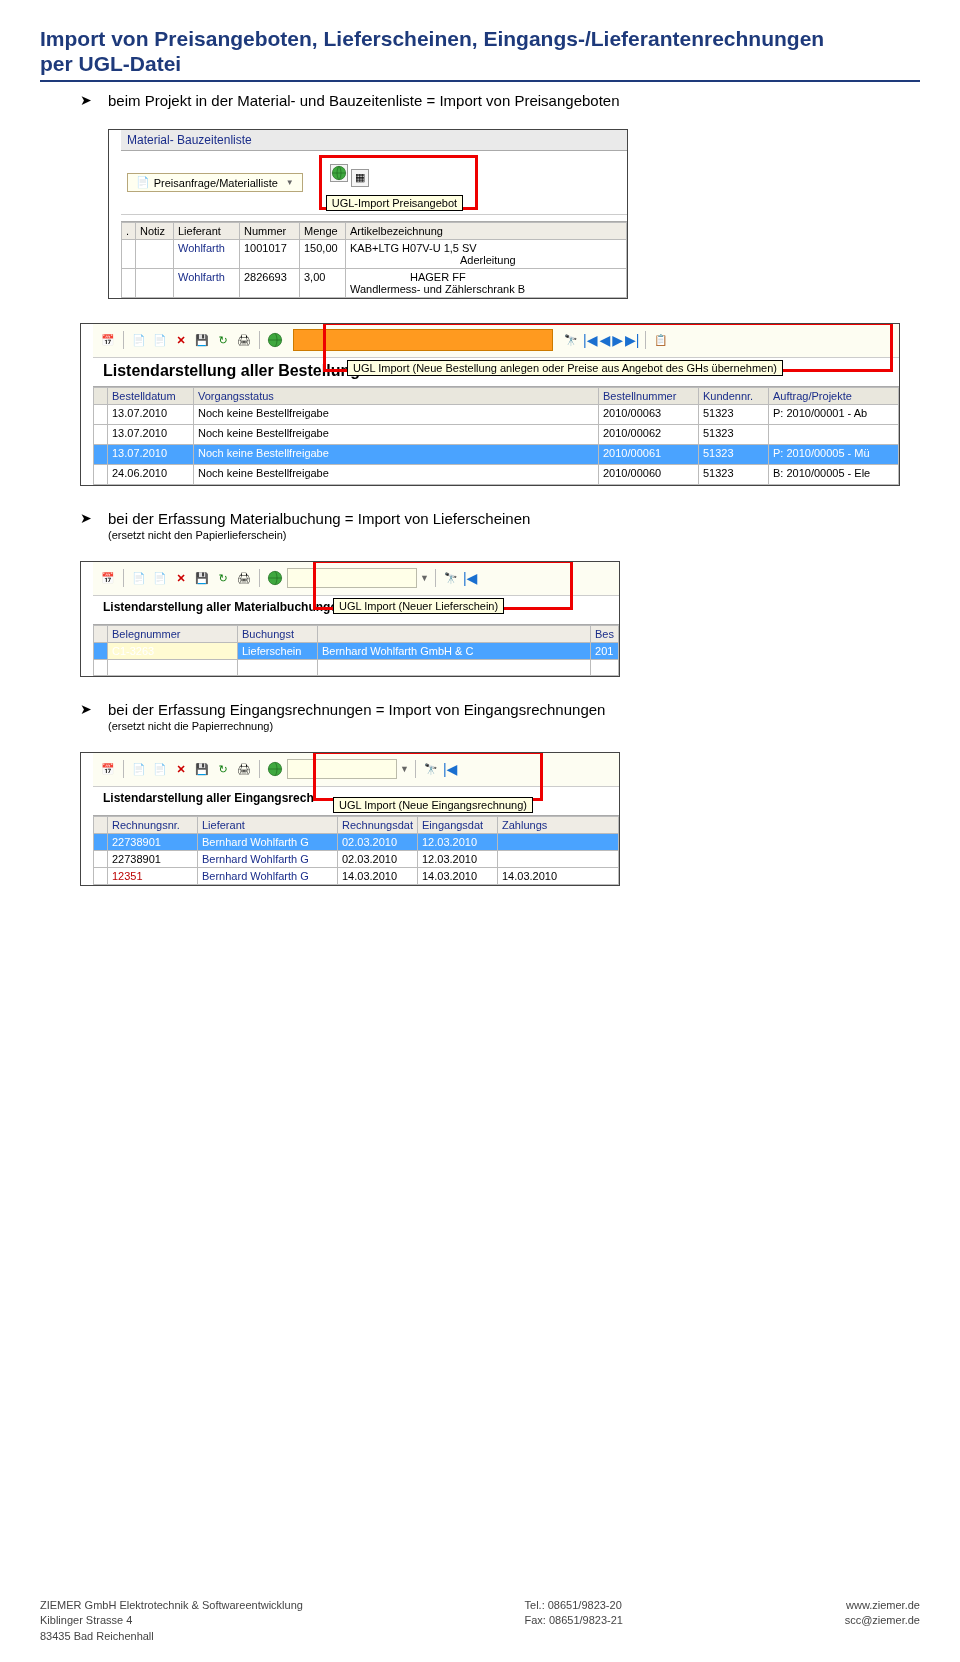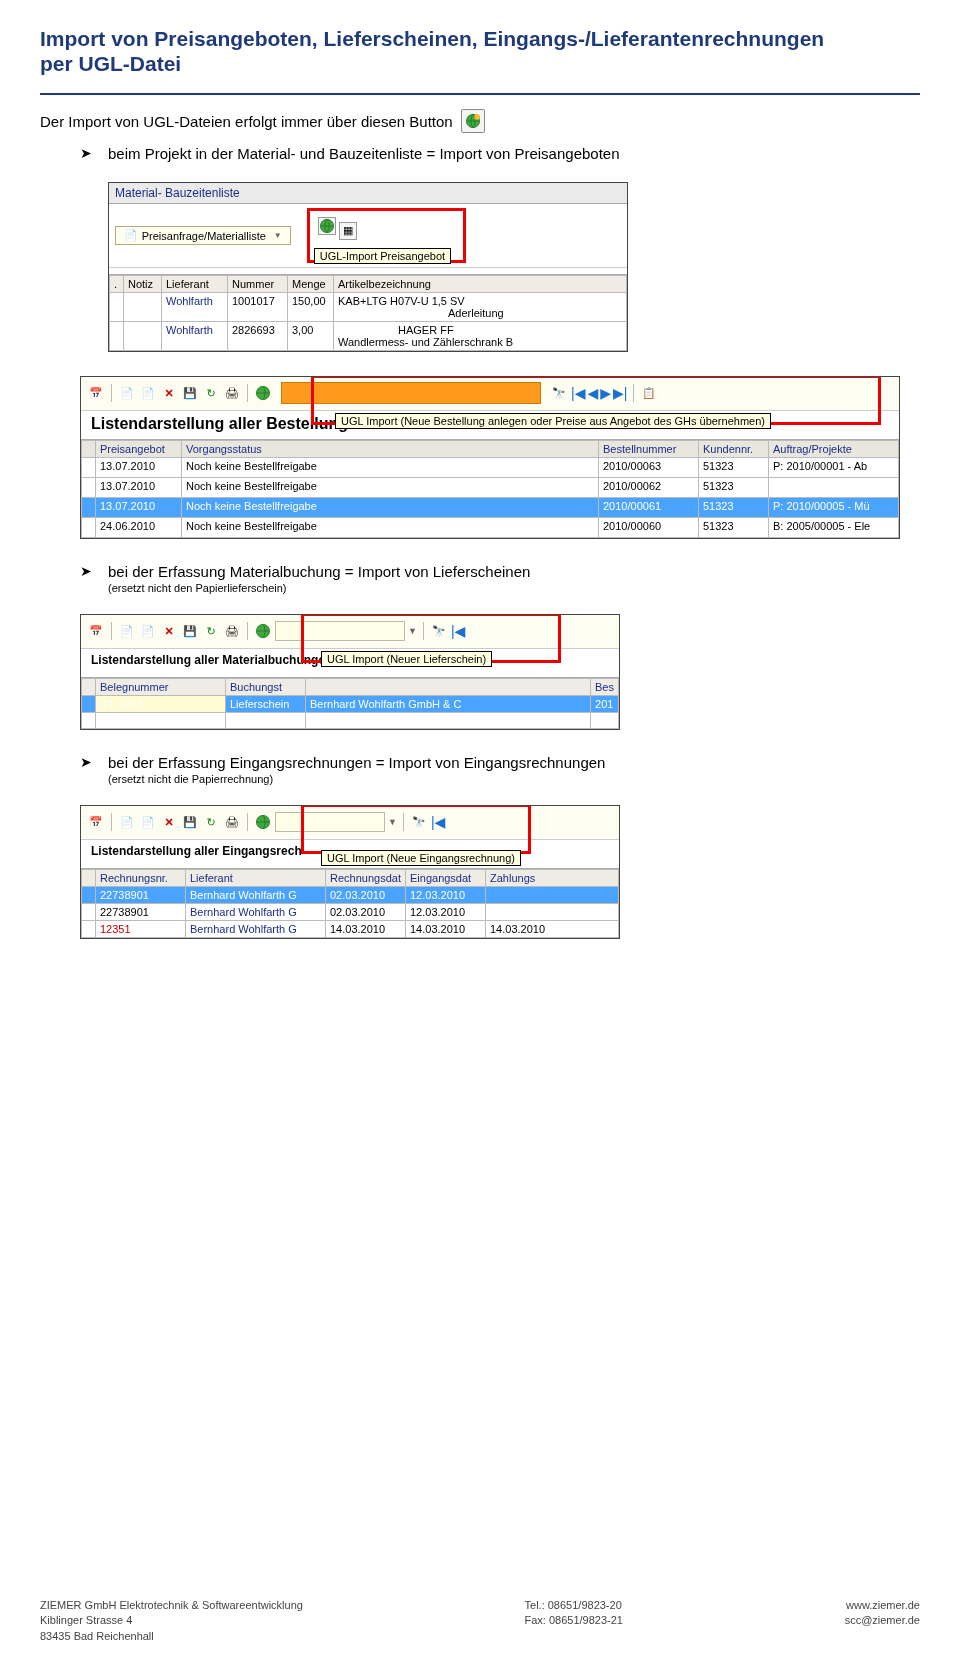--- a/index.html
+++ b/index.html
@@ -11,21 +11,21 @@
     color: #000;
   }
   .page { padding: 26px 40px 20px 40px; position: relative; min-height: 1662px; }
   h1 {
     color: #1e3a7b;
     font-size: 21px;
     font-weight: bold;
     margin: 0 0 6px 0;
     line-height: 1.2;
     border-bottom: 2px solid #1e3a7b;
-    padding-bottom: 17px;
+    padding-bottom: 4px;
   }
   .intro {
     margin: 14px 0 12px 0;
     font-size: 15px;
     display: flex;
     align-items: center;
     gap: 8px;
   }
   .globe-btn {
     width: 24px; height: 24px; border: 1px solid #888; background: #f5f5f5;
@@ -51,20 +51,21 @@
     font-size: 14px;
     color: #000;
   }
   .subnote { font-size: 11px; display: block; margin-top: 2px; }
   .shot {
     border: 1px solid #444;
     margin: 12px 0 24px 68px;
     background: #fff;
     font-size: 12px;
     overflow: hidden;
+    padding-left: 12px;
   }
   .shot.shot1 { width: 520px; }
   .shot.shot2 { width: 820px; margin-left: 40px; }
   .shot.shot3 { width: 540px; margin-left: 40px; }
   .shot.shot4 { width: 540px; margin-left: 40px; }
 
   
   .s1-header { background: #eaeaea; border-bottom: 1px solid #aaa; padding: 3px 6px; font-size: 12px; }
   .s1-toolbar { background: #fff; border-bottom: 1px solid #ccc; padding: 4px 6px; display: flex; align-items: center; gap: 6px; }
   .btn { border: 1px solid #b7a77a; background: #fffff0; padding: 2px 8px; font-size: 11px; display: inline-flex; align-items: center; gap: 4px; }
@@ -129,31 +130,20 @@
 </head>
 <body>
 
 <div class="page">
 
   <h1>
     <span>Import von Preisangeboten, Lieferscheinen, Eingangs-/Lieferantenrechnungen</span><br>
     <span>per UGL-Datei</span>
   </h1>
 
-  <div class="intro">
-    <span>Der Import von UGL-Dateien erfolgt immer über diesen Button</span>
-    <span class="globe-btn">
-      <svg class="globe" viewBox="0 0 24 24">
-        <circle cx="12" cy="12" r="10" fill="#3fa83f" stroke="#1e6a1e" stroke-width="1"></circle>
-        <path d="M2 12h20 M12 2c4 4 4 16 0 20 M12 2c-4 4-4 16 0 20" stroke="#1e6a1e" fill="none" stroke-width="1"></path>
-        <circle cx="18" cy="6" r="4" fill="#ffcc33" stroke="#cc9a00" stroke-width="0.8"></circle>
-        <path d="M16 6l1 1 2-2" stroke="#cc6600" fill="none" stroke-width="1"></path>
-      </svg>
-    </span>
-  </div>
 
   <ul class="bullets">
     <li>beim Projekt in der Material- und Bauzeitenliste = Import von Preisangeboten</li>
   </ul>
 
   <div class="shot shot1">
     <div class="s1-header bluecell">Material- Bauzeitenliste</div>
     <div class="s1-toolbar">
       <span class="btn drop">
         <span>📄</span>
@@ -236,21 +226,21 @@
     <div class="s2-tooltip-row" style="height:22px;">
       <span class="s2-list-header">Listendarstellung aller Bestellunge</span>
       <span class="s2-redbox"></span>
       <span class="tooltip s2-tooltip">UGL Import (Neue Bestellung anlegen oder Preise aus Angebot des GHs übernehmen)</span>
     </div>
     <div class="grid s2-grid">
       <table>
         <tbody>
             <tr>
           <th style="width:14px"></th>
-          <th style="width:86px" class="bluecell">Preisangebot</th>
+          <th style="width:86px" class="bluecell">Bestelldatum</th>
           <th class="bluecell">Vorgangsstatus</th>
           <th style="width:100px" class="bluecell">Bestellnummer</th>
           <th style="width:70px" class="bluecell">Kundennr.</th>
           <th style="width:130px" class="bluecell">Auftrag/Projekte</th>
         </tr>
         <tr>
               <td></td>
               <td>13.07.2010</td>
               <td>Noch keine Bestellfreigabe</td>
               <td>2010/00063</td>
@@ -272,21 +262,21 @@
               <td>2010/00061</td>
               <td>51323</td>
               <td>P: 2010/00005 - Mü</td>
             </tr>
         <tr>
               <td></td>
               <td>24.06.2010</td>
               <td>Noch keine Bestellfreigabe</td>
               <td>2010/00060</td>
               <td>51323</td>
-              <td>B: 2005/00005 - Ele</td>
+              <td>B: 2010/00005 - Ele</td>
             </tr>
       </tbody>
         </table>
     </div>
   </div>
 
   <ul class="bullets">
     <li>
       <span>bei der Erfassung Materialbuchung = Import von Lieferscheinen</span>
       <span class="subnote">(ersetzt nicht den Papierlieferschein)</span>

